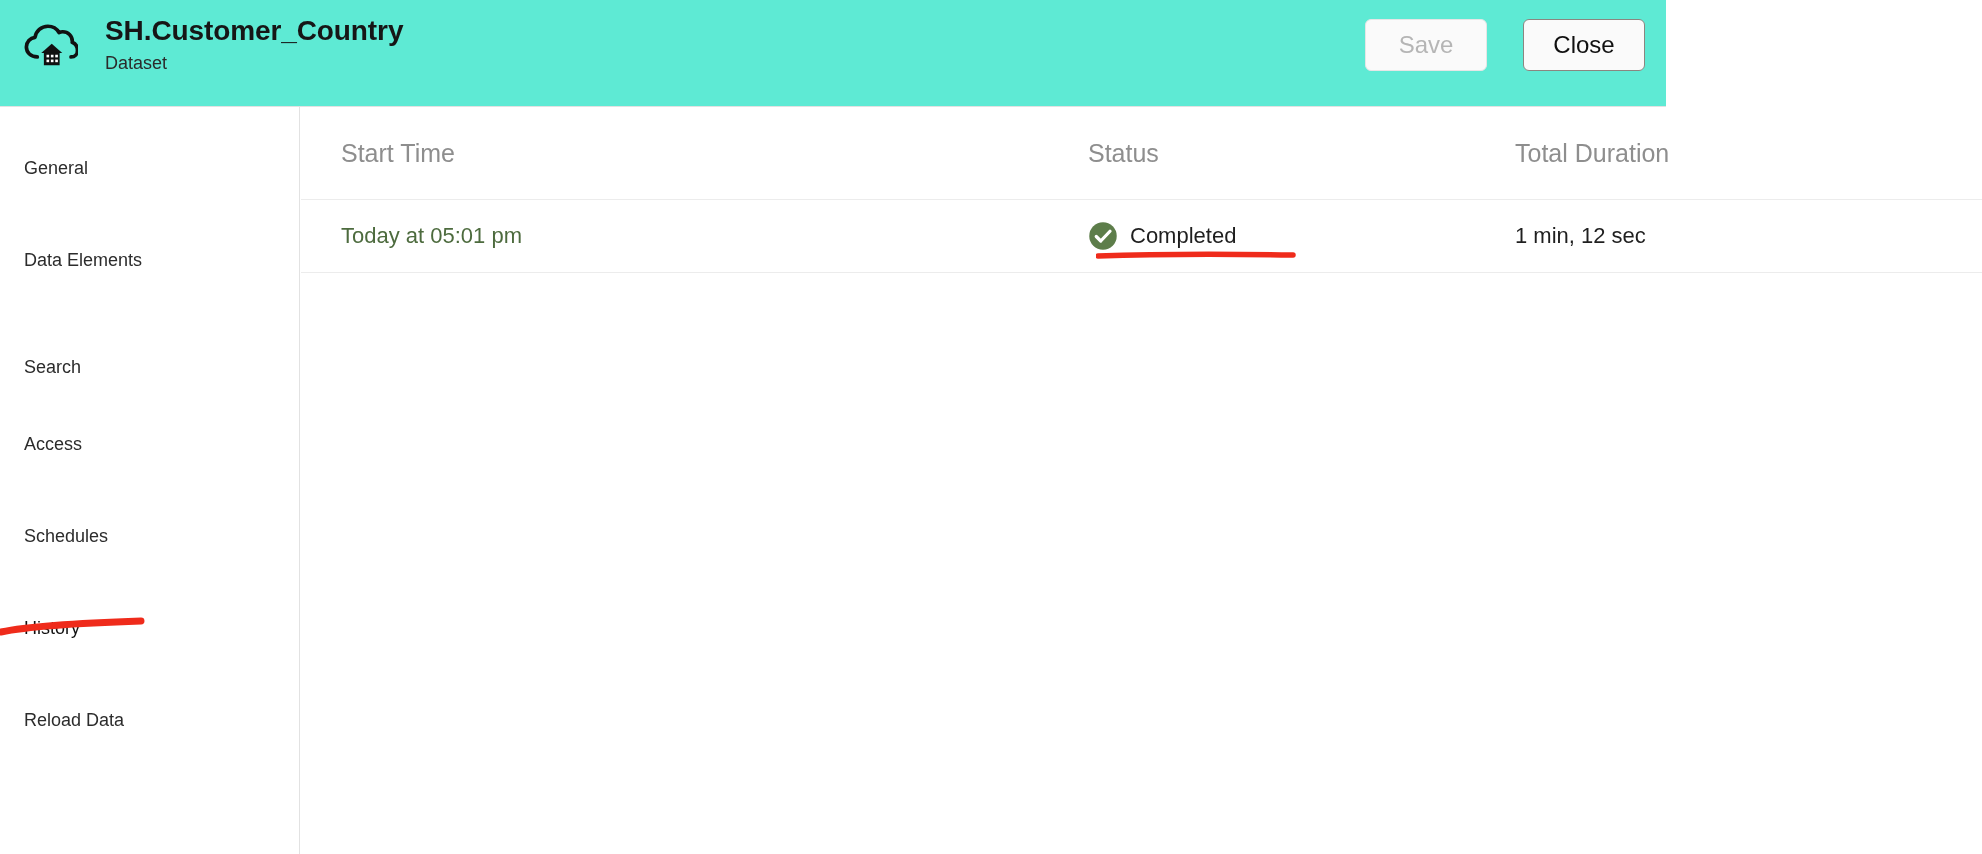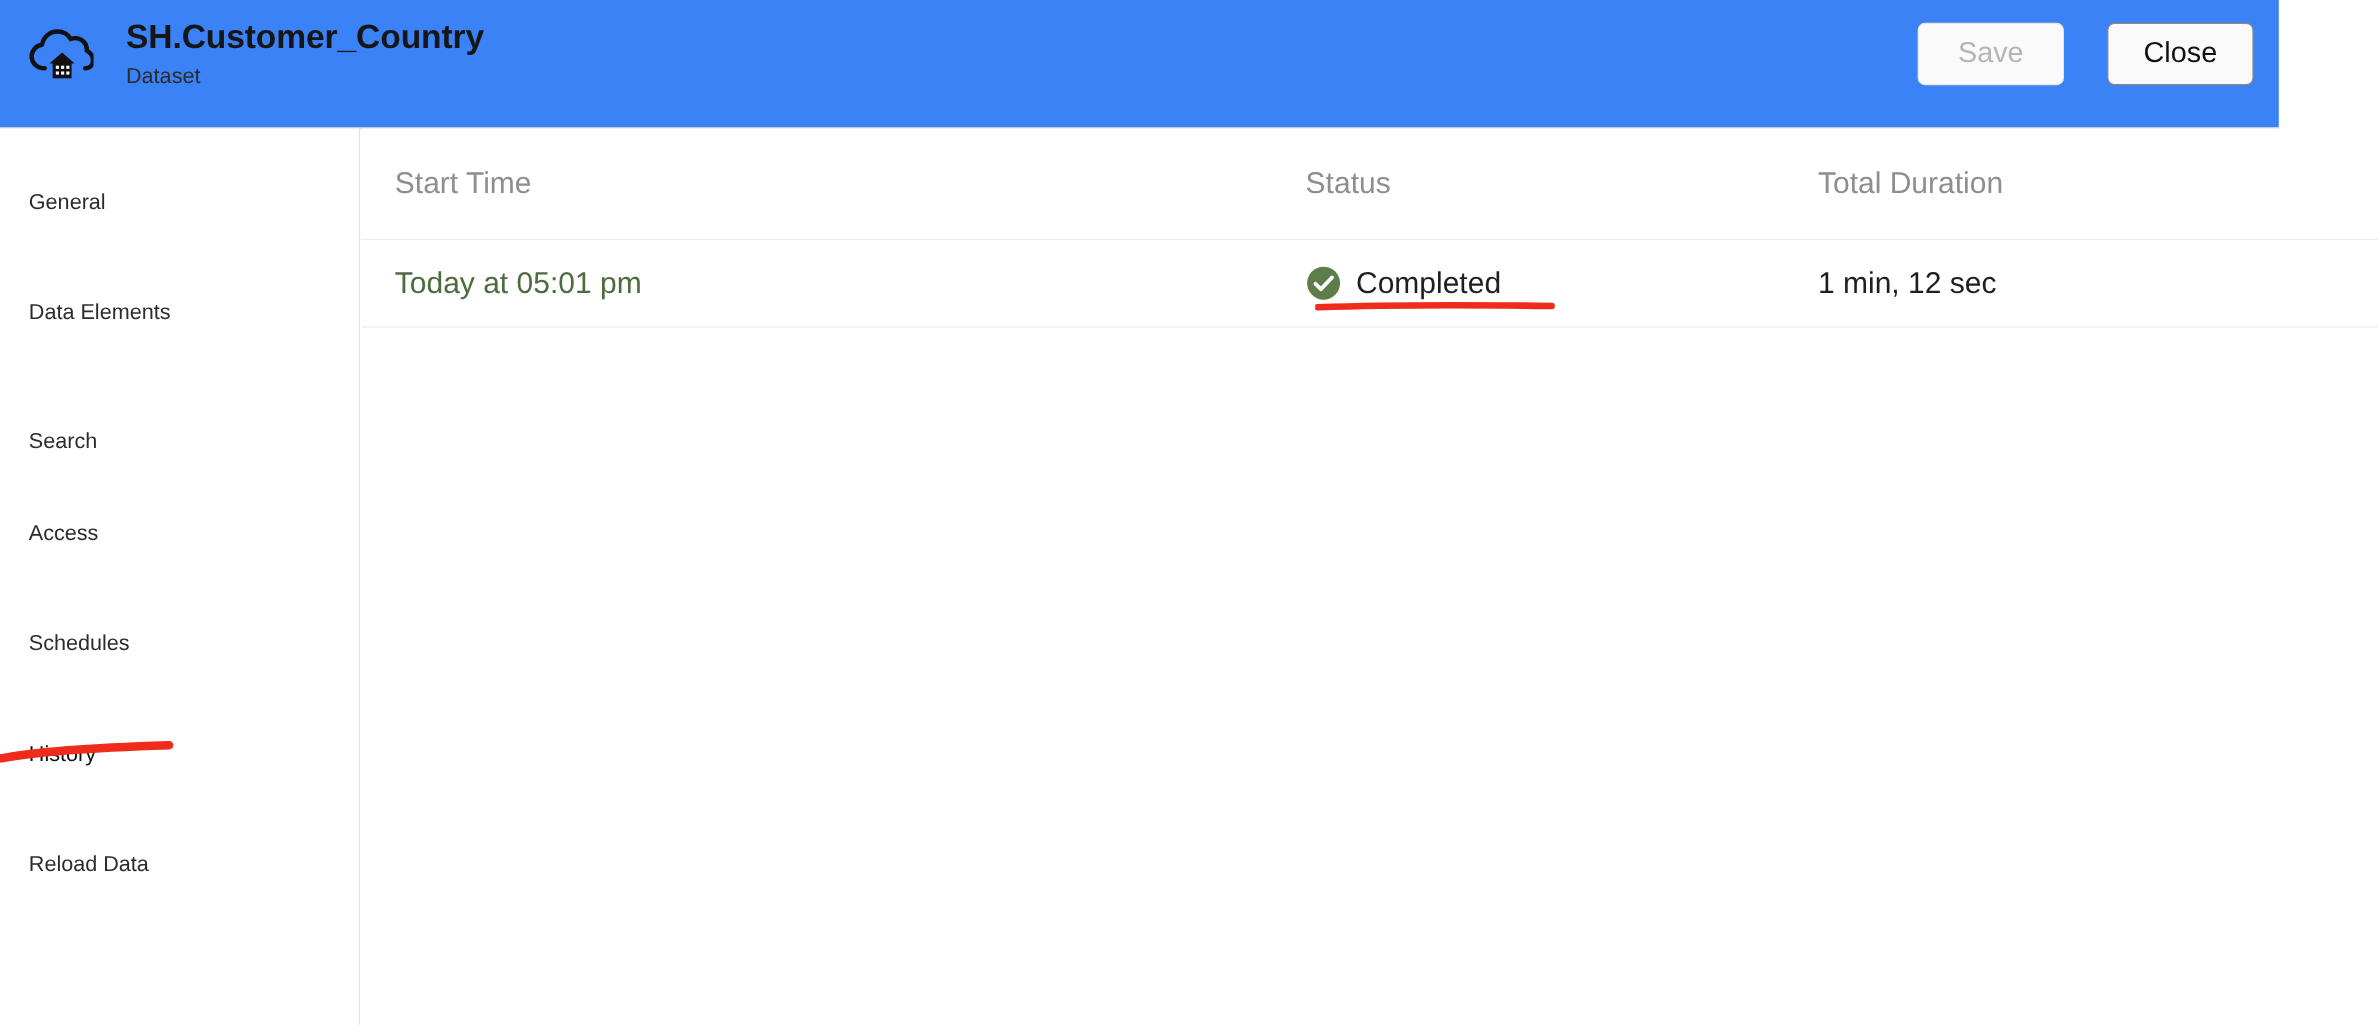--- a/index.html
+++ b/index.html
@@ -15,25 +15,25 @@
     overflow: hidden;
     position: relative;
     -webkit-font-smoothing: antialiased;
   }
 
   
   .header {
     position: absolute;
     left: 0;
     top: 0;
-    width: 1899px;
+    width: 1666px;
     height: 107px;
     box-sizing: border-box;
     border-bottom: 1.5px solid #e2e2e2;
-    background: #3b82f6;
+    background: #5eead4;
   }
   .header-left {
     position: absolute;
     left: 22px;
     top: 14px;
     display: flex;
     align-items: flex-start;
   }
   .app-icon {
     width: 56px;
@@ -145,32 +145,32 @@
     border-bottom: 1.5px solid #ececec;
   }
   .cell {
     position: absolute;
     top: 50%;
     transform: translateY(-50%);
     white-space: nowrap;
     display: flex;
     align-items: center;
   }
-  .col-start  { left: 28px; }
+  .col-start  { left: 40px; }
   .col-status { left: 787px; }
   .col-dur    { left: 1214px; }
 
   .th {
     font-size: 25px;
     line-height: 30px;
     color: #8e8e8e;
     font-weight: normal;
   }
   .td {
-    font-size: 25px;
+    font-size: 22px;
     line-height: 30px;
     color: #1f1f1f;
   }
   .link-time {
     color: #4d6b3e;
     cursor: pointer;
   }
   .status-icon {
     width: 30px;
     height: 30px;

